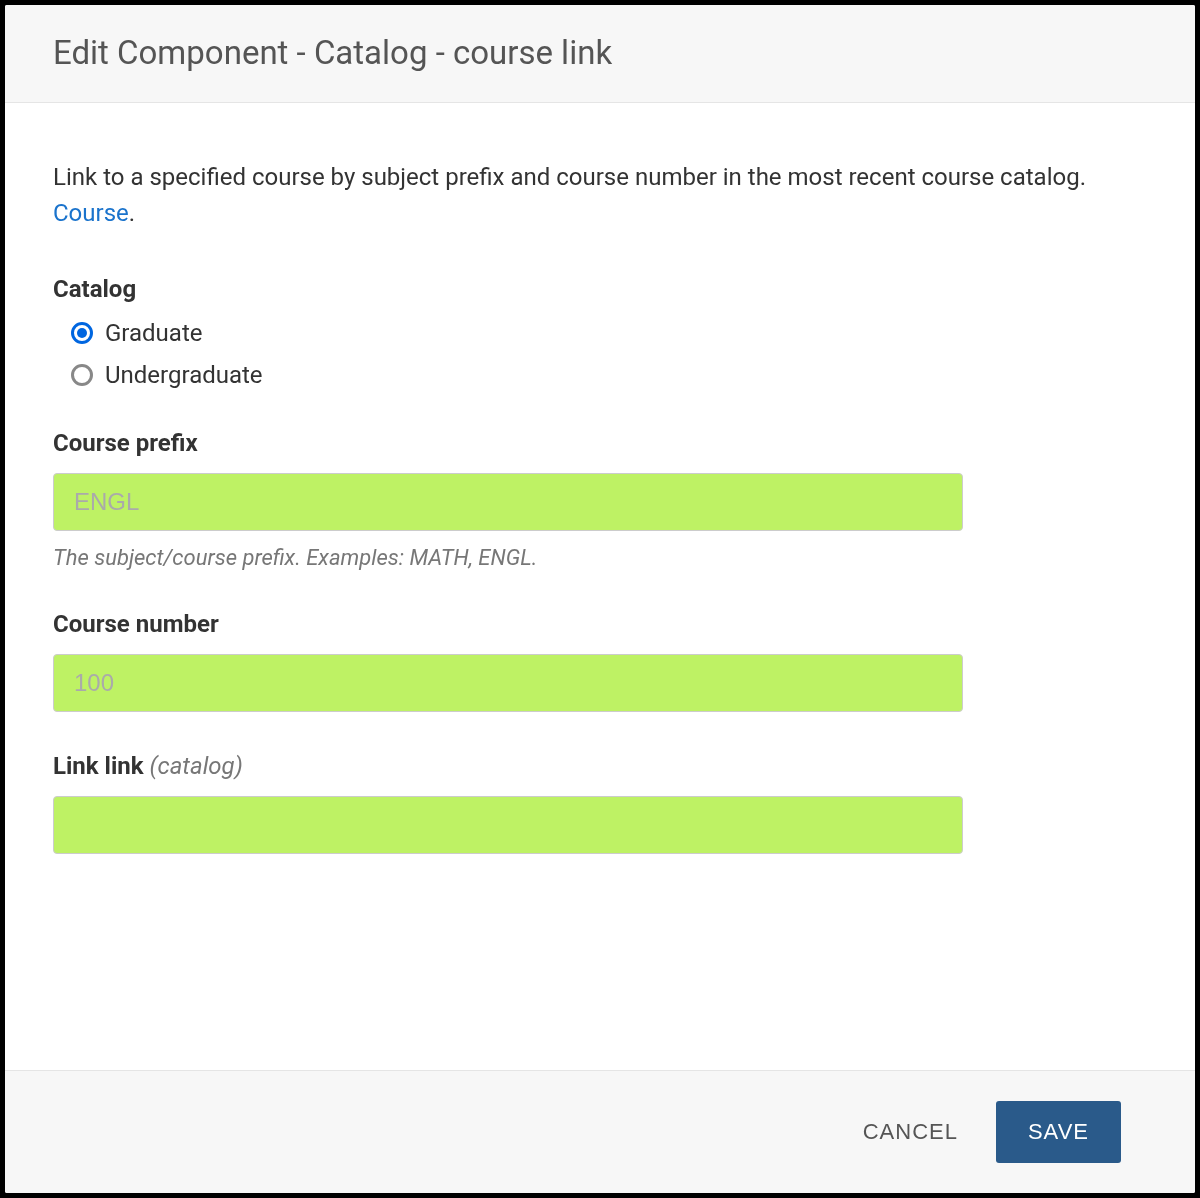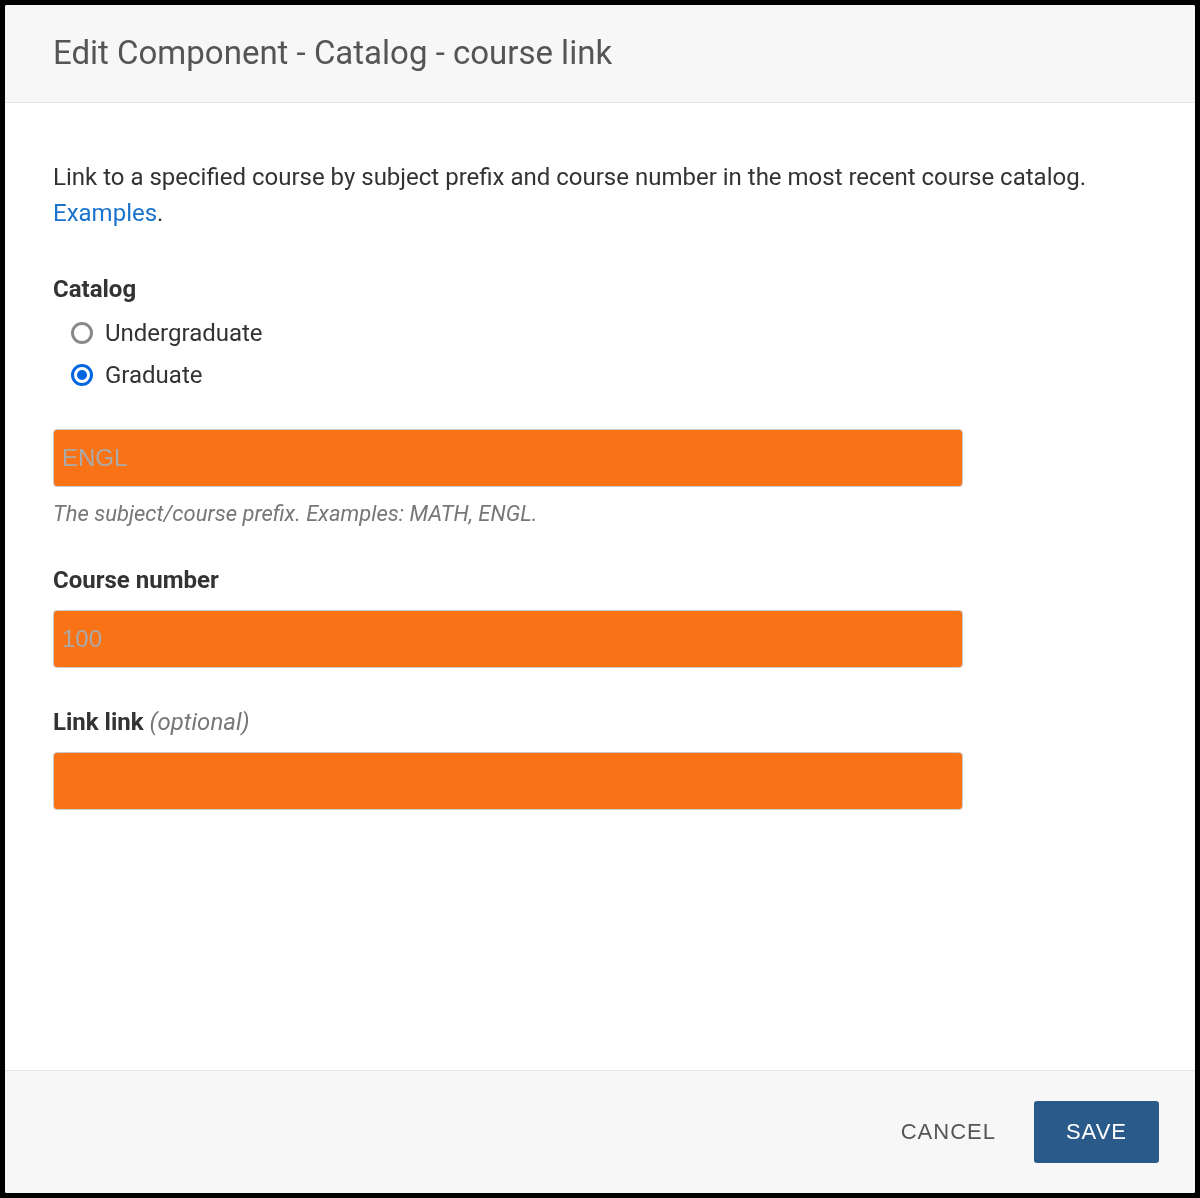--- a/index.html
+++ b/index.html
@@ -101,38 +101,38 @@
     .radio-label {
       font-size: 24px;
       color: #333;
     }
     .text-input {
       width: 100%;
       max-width: 910px;
       height: 58px;
       border: 1px solid #ccc;
       border-radius: 4px;
-      padding: 0 8px;
-      font-size: 24px;
-      color: #333;
-      background: #f97316;
+      padding: 0 20px;
+      font-size: 24px;
+      color: #333;
+      background: #bef264;
     }
     .text-input::placeholder {
       color: #aaa;
     }
     .help-text {
       font-size: 22px;
       font-style: italic;
       color: #777;
       margin-top: 14px;
     }
     .dialog-footer {
       background: #f7f7f7;
       border-top: 1px solid #e5e5e5;
-      padding: 30px 36px;
+      padding: 30px 74px;
       display: flex;
       justify-content: flex-end;
       gap: 28px;
       align-items: center;
     }
     .btn-cancel {
       background: transparent;
       border: none;
       font-size: 22px;
       letter-spacing: 1px;
@@ -156,52 +156,53 @@
 
 <div class="dialog">
 
   <div class="dialog-header">
     <h1 class="dialog-title">Edit Component - Catalog - course link</h1>
   </div>
 
   <div class="dialog-body">
 
     <p class="description">
-      <span>Link to a specified course by subject prefix and course number in the most recent course catalog.  </span><a class="link">Examples</a><span>.</span>
+      <span>Link to a specified course by subject prefix and course number in the most recent course catalog.  </span><a class="link">Course</a><span>.</span>
     </p>
 
     <div class="field-group">
       <span class="field-label">Catalog</span>
       <div class="radio-group">
-        <div class="radio-item">
-          <span class="radio-circle"></span>
-          <span class="radio-label">Undergraduate</span>
-        </div>
         <div class="radio-item">
           <span class="radio-circle selected">
             <span class="radio-dot"></span>
           </span>
           <span class="radio-label">Graduate</span>
         </div>
+        <div class="radio-item">
+          <span class="radio-circle"></span>
+          <span class="radio-label">Undergraduate</span>
+        </div>
       </div>
     </div>
 
     <div class="field-group">
+      <span class="field-label">Course prefix</span>
       <input type="text" class="text-input" placeholder="ENGL" style="">
       <div class="help-text">The subject/course prefix. Examples: MATH, ENGL.</div>
     </div>
 
     <div class="field-group">
       <span class="field-label">Course number</span>
       <input type="text" class="text-input" placeholder="100" style="">
     </div>
 
     <div class="field-group">
       <span class="field-label">
-        <span>Link link </span><span class="optional">(optional)</span>
+        <span>Link link </span><span class="optional">(catalog)</span>
       </span>
       <input type="text" class="text-input" style="">
     </div>
 
   </div>
 
   <div class="dialog-footer">
     <button class="btn-cancel">CANCEL</button>
     <button class="btn-save">SAVE</button>
   </div>

